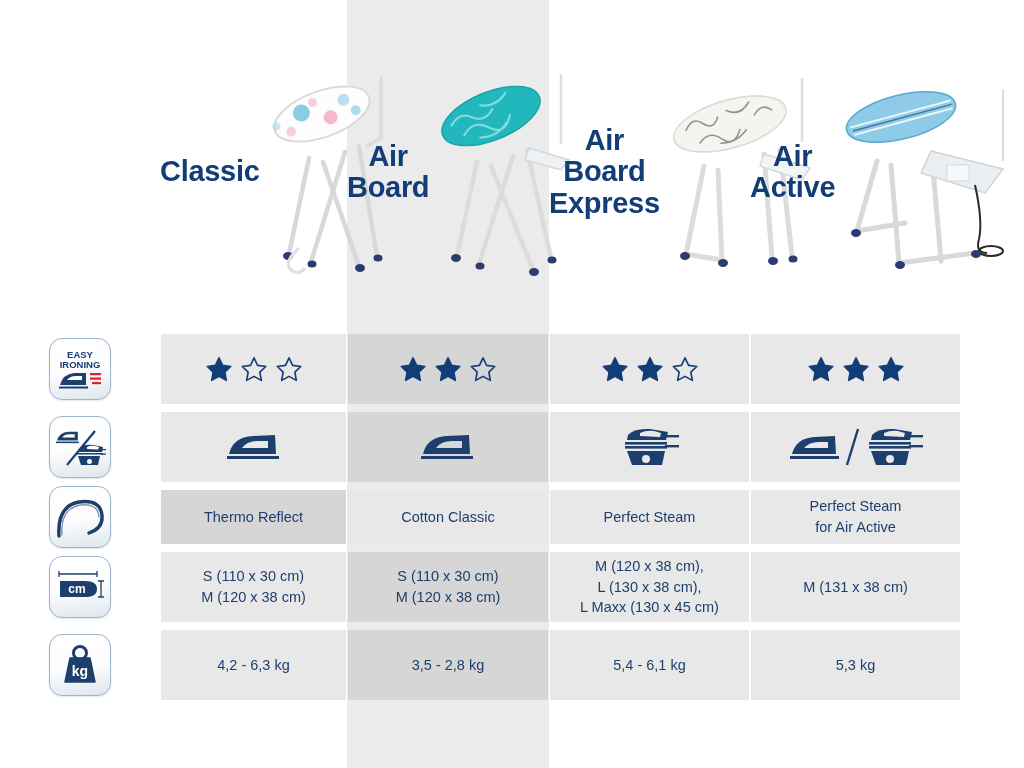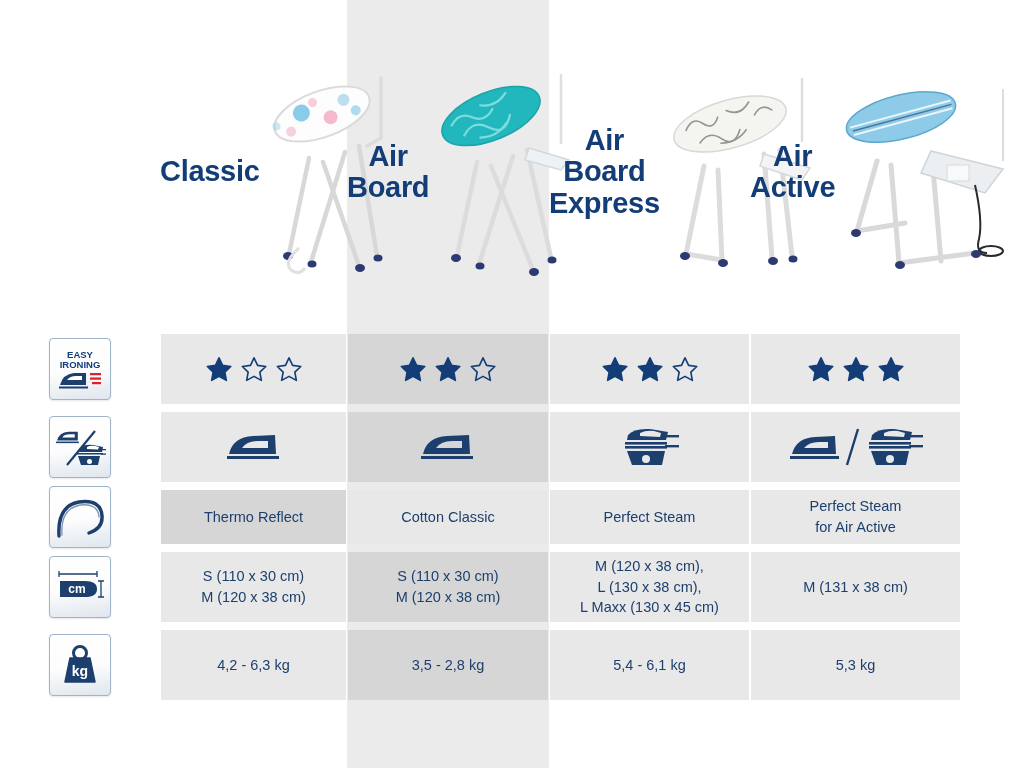--- a/index.html
+++ b/index.html
@@ -57,21 +57,21 @@
     padding: 0 8px;
   }
   .val.col-air { background: #d6d6d6; }
 
   
   .iconcell {
     display: flex; align-items: center; justify-content: center;
   }
   .badge {
     width: 62px; height: 62px;
-    border-radius: 4px;
+    border-radius: 13px;
     border: 1.6px solid #9fb3c9;
     background: linear-gradient(172deg,#ffffff 0%,#fdfdfe 52%,#dfe6ed 100%);
     box-shadow: 0 1px 2px rgba(0,0,0,.10);
     display: flex; align-items: center; justify-content: center;
     position: relative; overflow: hidden;
   }
   .badge svg { display: block; }
 
   
   .stars { display: flex; gap: 7px; align-items: center; }

